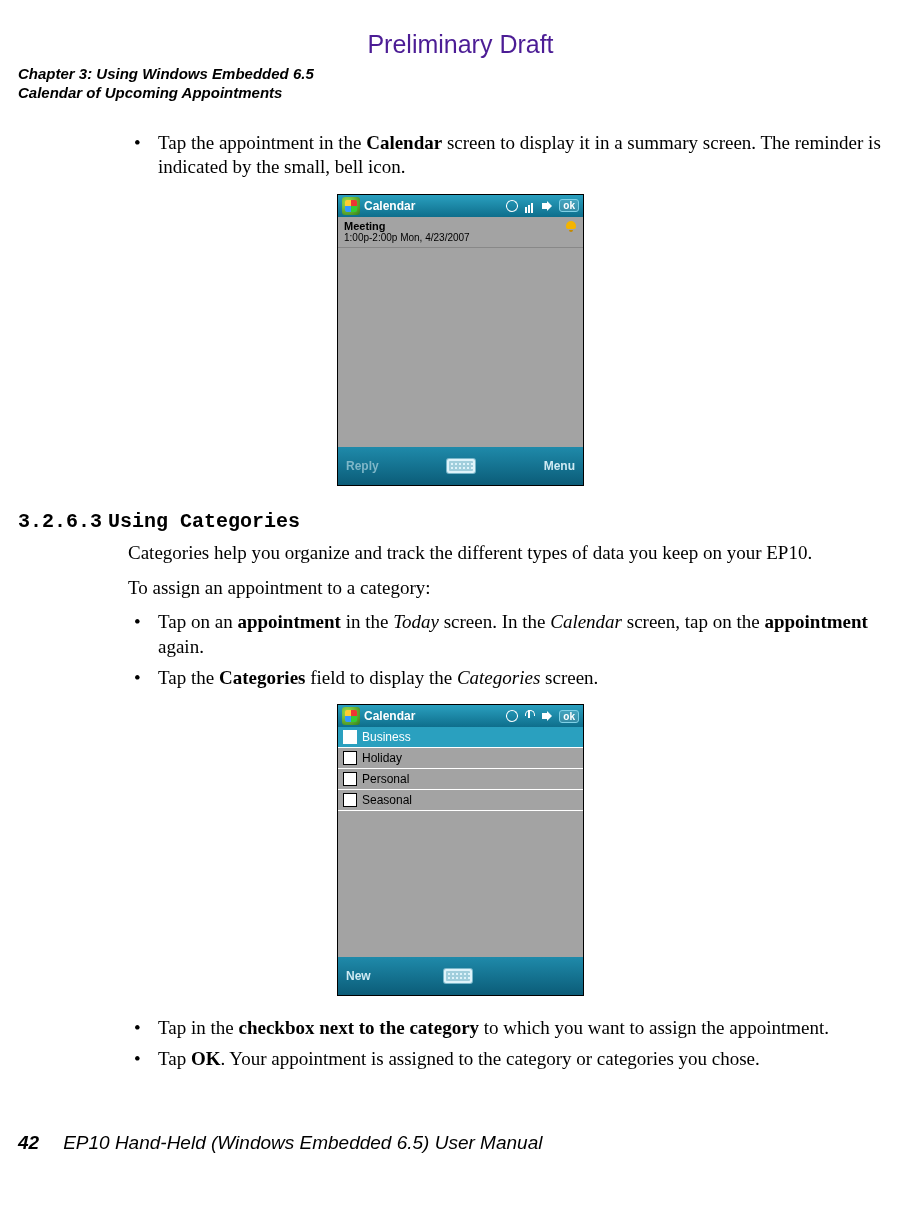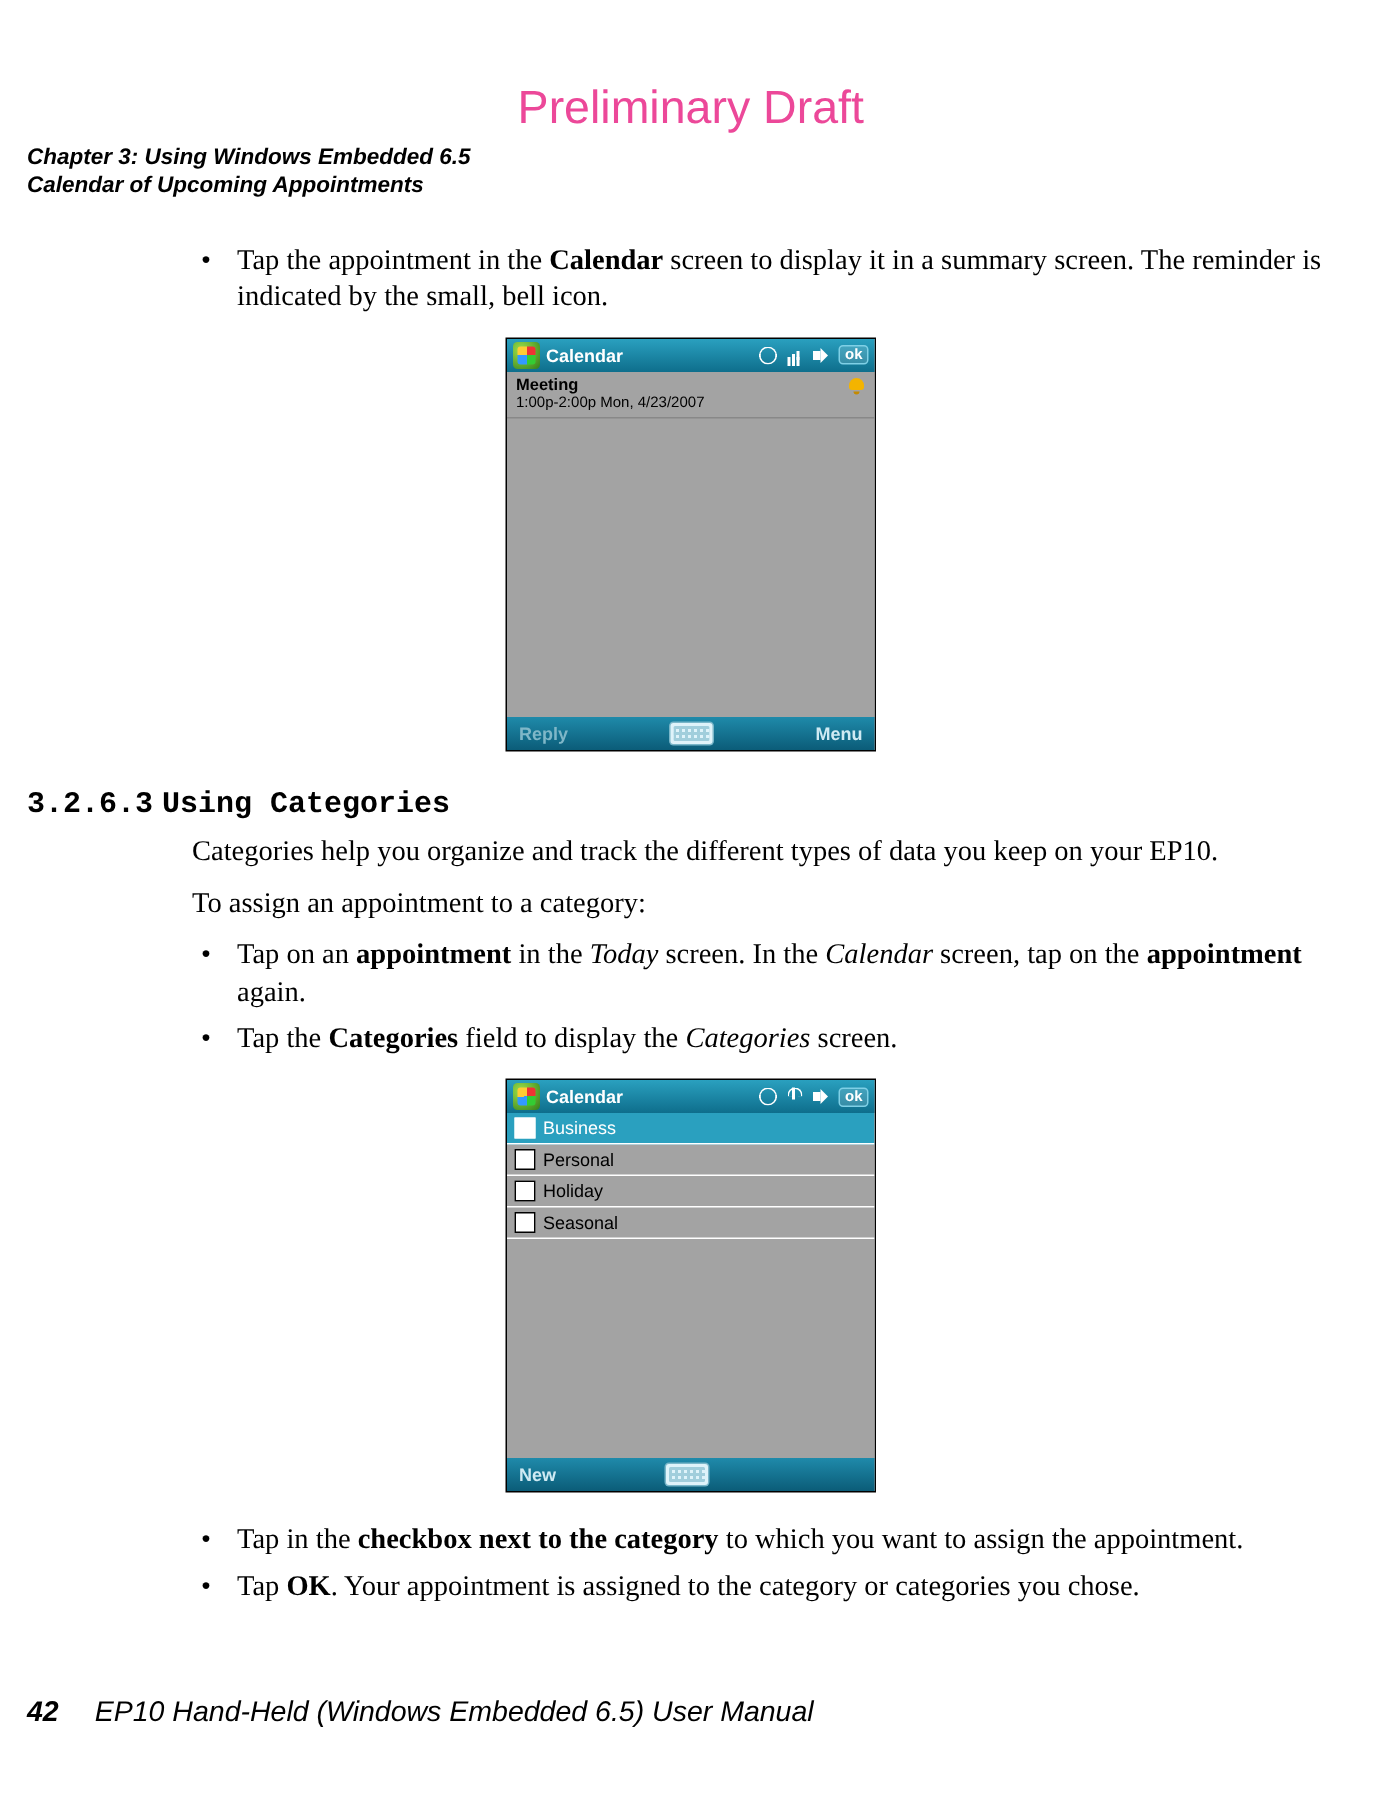--- a/index.html
+++ b/index.html
@@ -10,25 +10,24 @@
     color: #000;
     width: 921px;
   }
   .page {
     padding: 30px 18px 30px 18px;
     position: relative;
     box-sizing: border-box;
   }
   .draft-banner {
     font-family: Arial, Helvetica, sans-serif;
-    color: #ec4899;
-    font-size: 31px;
+    color: #4c1d95;
+    font-size: 25px;
     text-align: center;
     margin-bottom: 6px;
-    margin-top: 24px;
   }
   .chapter-header {
     font-family: "Trebuchet MS", Arial, sans-serif;
     font-weight: bold;
     font-style: italic;
     font-size: 15px;
     line-height: 1.25;
     margin-bottom: 28px;
   }
   .body-text {
@@ -149,21 +148,21 @@
   .mtg-time { padding:0 6px 4px 6px; font-size:10px; }
   .divider { border-bottom:1px solid #888; margin-top:0; }
   .cat-row {
     display:flex; align-items:center; gap:5px; padding:3px 5px; font-weight:normal; font-size:12px;
     border-bottom:1px solid #fff;
   }
   .cat-row.sel { background:#2aa0bf; color:#fff; }
   .chkbox { width:12px; height:12px; border:1.5px solid #000; background:#fff; flex:0 0 auto; }
   .cat-row.sel .chkbox { border-color:#fff; }
   .bottombar {
-    height: 22px;
+    height: 38px;
     background: linear-gradient(#1f8aaa, #0b5c78);
     display:flex; align-items:center; justify-content:space-between;
     font-family: Tahoma, sans-serif; font-size:12px; font-weight:bold; color:#cfeaf3;
     padding:0 8px;
   }
   .bottombar .disabled { color:#7fb7c8; }
   .kbd-icon { width:28px; height:14px; background:#dff3fa; border-radius:2px; position:relative; box-shadow:0 0 0 1px #79b6c9; }
   .kbd-icon::before { content:""; position:absolute; inset:2px; background:repeating-linear-gradient(90deg,#79b6c9 0 2px, transparent 2px 4px), repeating-linear-gradient(0deg,#79b6c9 0 2px, transparent 2px 4px); opacity:.6; border-radius:1px;}
 </style>
 </head>
@@ -244,25 +243,25 @@
           <span class="ok-btn">ok</span>
         </div>
       </div>
       <div class="content-area">
         <div class="cat-row sel">
           <span class="chkbox"></span>
           <span>Business</span>
         </div>
         <div class="cat-row">
           <span class="chkbox"></span>
+          <span>Holiday</span>
+        </div>
+        <div class="cat-row">
+          <span class="chkbox"></span>
           <span>Personal</span>
-        </div>
-        <div class="cat-row">
-          <span class="chkbox"></span>
-          <span>Holiday</span>
         </div>
         <div class="cat-row">
           <span class="chkbox"></span>
           <span>Seasonal</span>
         </div>
       </div>
       <div class="bottombar">
         <span>New</span>
         <span class="kbd-icon"></span>
         <span style="width:30px;"></span>

